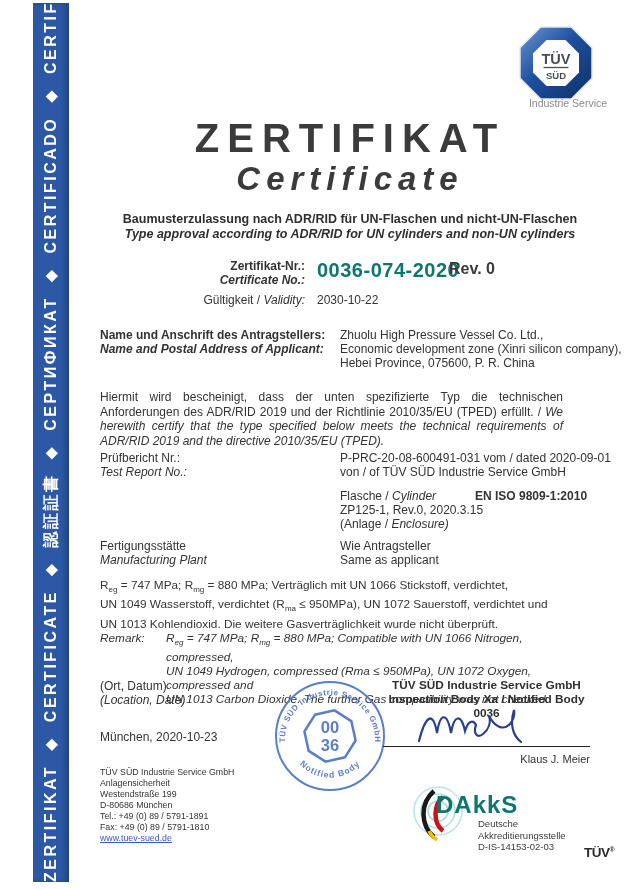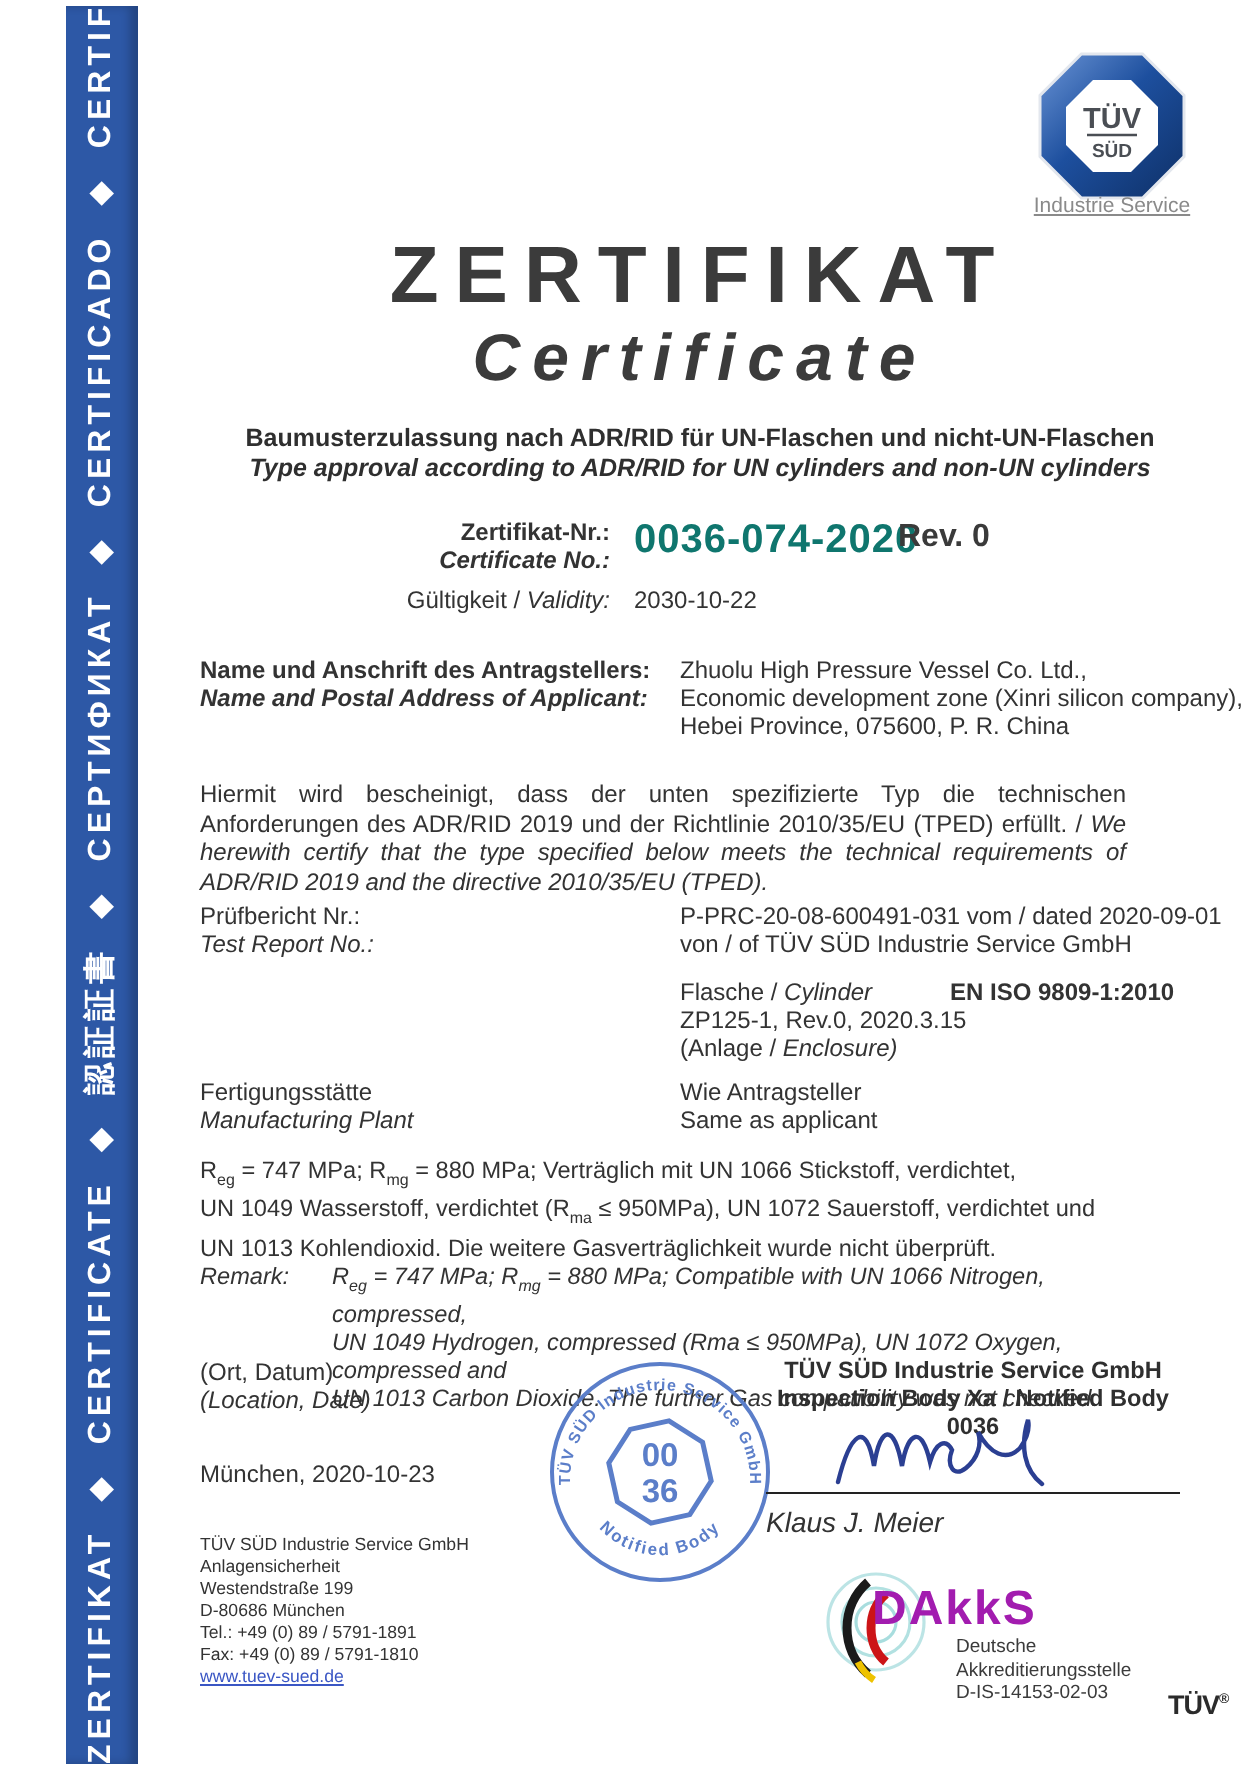--- a/index.html
+++ b/index.html
@@ -18,22 +18,22 @@
     position:absolute; left:33px; top:3px; width:36px; height:879px;
     background:#2d58a6; box-shadow: inset -4px 0 5px rgba(0,0,0,0.22);
   }
   .sidebar-text {
     position:absolute; left:33px; top:882px; width:879px; height:36px;
     transform:rotate(-90deg); transform-origin:0 0;
     color:#ffffff; font-weight:bold; font-size:16px; letter-spacing:2.5px;
     word-spacing:7px; line-height:36px; text-align:center; white-space:nowrap;
   }
 
-  .tuv-division { left:504px; top:97px; width:104px; text-align:center;
-    font-size:10.5px; color:#8a8a8a;text-decoration:underline; }
+  .tuv-division { left:516px; top:97px; width:104px; text-align:center;
+    font-size:10.5px; color:#8a8a8a; }
 
   .title-de { left:90px; top:116px; width:520px; text-align:center;
     font-size:40px; font-weight:bold; letter-spacing:8px; color:#3b3b3b; }
   .title-en { left:90px; top:160px; width:520px; text-align:center;
     font-size:33px; font-weight:bold; font-style:italic; letter-spacing:6px; color:#3b3b3b; }
 
   .subtitle { left:80px; top:212px; width:540px; text-align:center;
     font-size:12.5px; line-height:14.5px; color:#2f2f2f; }
 
   .cert-label { left:100px; top:260px; width:205px; text-align:right; line-height:13.5px; }
@@ -66,28 +66,28 @@
 
   .issue-label { left:100px; top:679px; line-height:14px; }
   .issue-value { left:100px; top:730px; }
 
   .stamp-svg { left:272px; top:678px; }
 
   .sig-org { left:383px; top:679px; width:207px; text-align:center;
     font-weight:bold; font-size:11.8px; line-height:13.8px; color:#2f2f2f; }
   .sig-svg { left:413px; top:701px; }
   .sig-line { left:383px; top:746px; width:207px; border-top:1.4px solid #222; height:0; }
-  .sig-name { left:383px; top:753px; width:207px; text-align:left; font-size:14px;font-style:italic; }
+  .sig-name { left:383px; top:753px; width:207px; text-align:right; font-size:11px; }
 
   .footer { left:100px; top:767px; font-size:8.8px; line-height:11px; color:#333; }
   .footer-link { color:#3a56c4; text-decoration:underline; cursor:pointer; }
 
   .dakks-svg { left:400px; top:783px; }
   .dakks-name { left:436px; top:791px; font-size:24px; font-weight:bold;
-    color:#a21caf; letter-spacing:1px; }
+    color:#0f766e; letter-spacing:1px; }
   .dakks-lines { left:478px; top:818px; font-size:9.5px; line-height:11.5px; color:#3b3b3b; }
 
   .corner-mark { left:584px; top:845px; font-size:13.5px; font-weight:bold;
     color:#2b2b2b; letter-spacing:-0.5px; }
   .corner-mark sup { font-size:7px; }
 </style>
 </head>
 <body>
 
 <div class="page">

